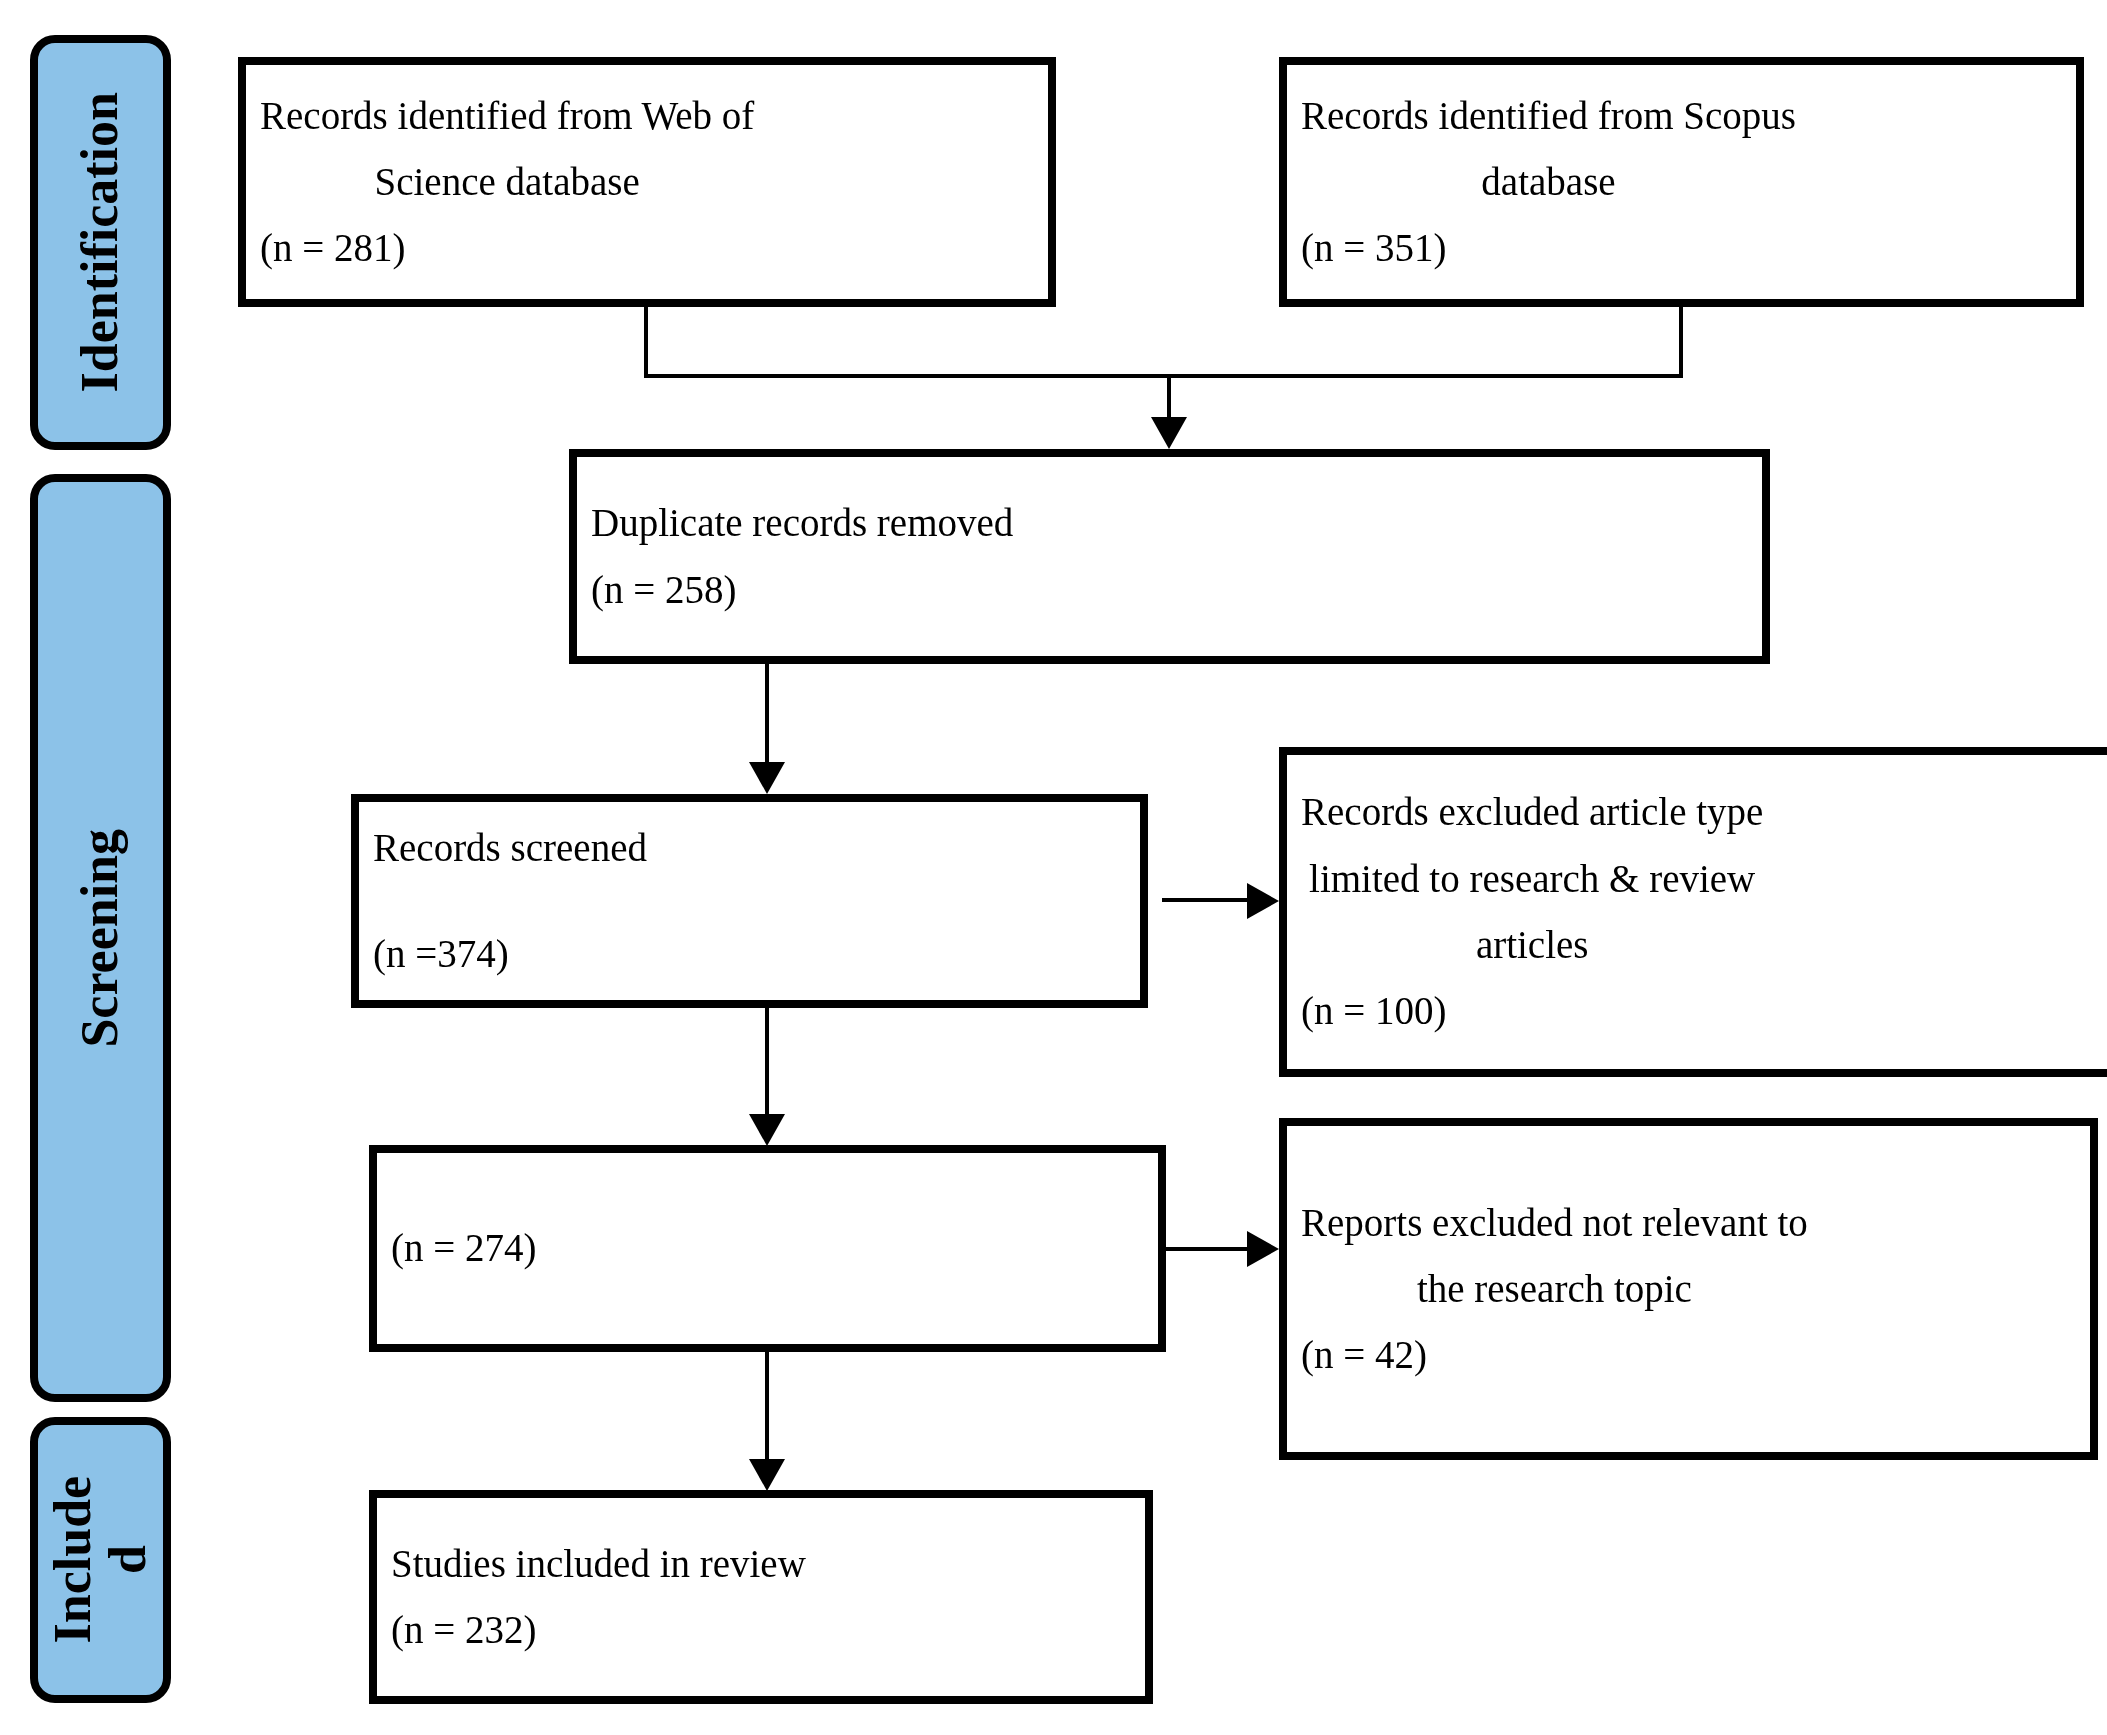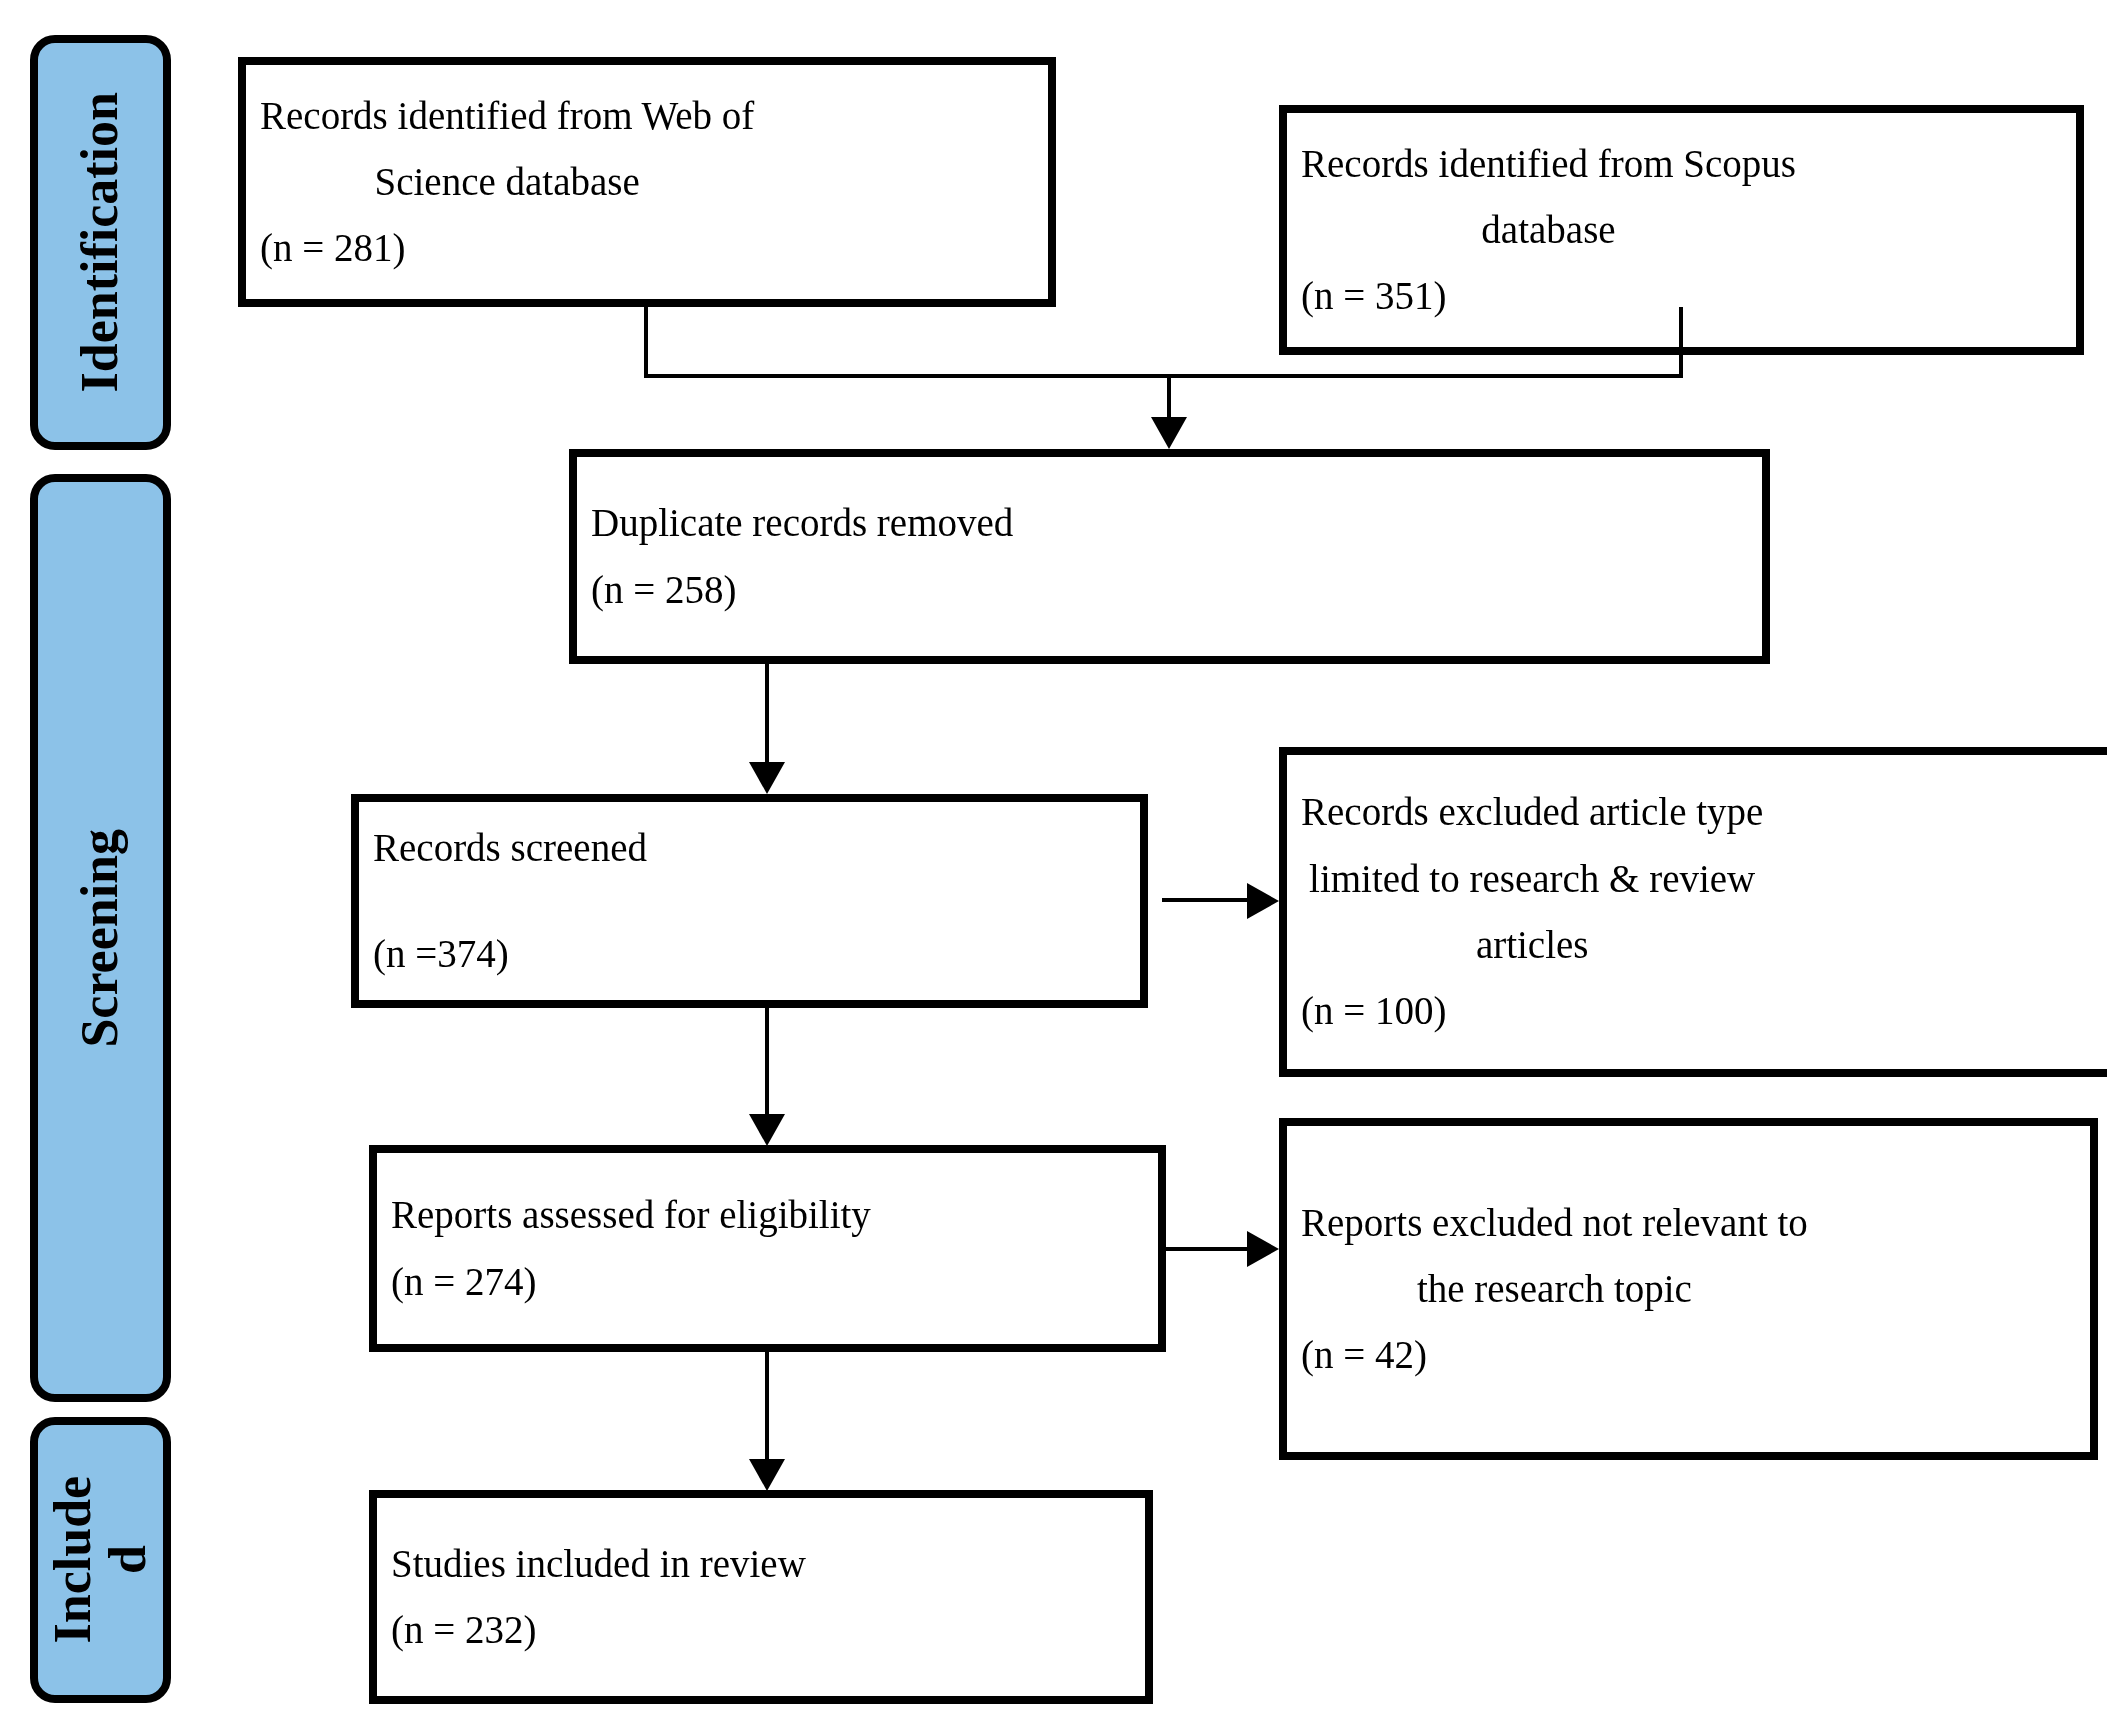--- a/index.html
+++ b/index.html
@@ -50,21 +50,21 @@
     flex-direction: column;
     align-items: flex-start;
     justify-content: center;
     text-align: center;
     font-size: 39px;
     line-height: 1.7;
     padding: 0 14px;
   }
   .node-label, .node-count { white-space: pre-line; }
   #box-wos        { left: 238px;  top: 57px;   width: 818px; height: 250px; }
-  #box-scopus     { left: 1279px; top: 57px;   width: 805px; height: 250px; margin-top: 48px; }
+  #box-scopus     { left: 1279px; top: 57px;   width: 805px; height: 250px; }
   #box-duplicates { left: 569px;  top: 449px;  width: 1201px; height: 215px; }
   #box-screened   { left: 351px;  top: 794px; width: 797px; height: 214px; gap: 40px; }
   #box-excluded1  { left: 1279px; top: 747px; width: 932px; height: 330px; }
   #box-assessed   { left: 369px;  top: 1145px; width: 797px; height: 207px; }
   #box-excluded2  { left: 1279px; top: 1118px; width: 819px; height: 342px; }
   #box-studies    { left: 369px;  top: 1490px; width: 784px; height: 214px; }
 
   
   .hline, .vline { position: absolute; background: var(--stroke); }
   #line-wos-down      { left: 644px;  top: 307px;  width: 4.1px;    height: 71px; }
@@ -134,21 +134,20 @@
     <div class="node-count">(n =374)</div>
   </div>
   <div class="node" id="box-excluded1">
     <div class="node-label">Records excluded article type
 limited to research &amp; review
 articles</div>
     <div class="node-count">(n = 100)</div>
   </div>
 
   <div class="node" id="box-assessed">
-    <div class="node-label">Reports assessed for eligibility</div>
     <div class="node-count">(n = 274)</div>
   </div>
   <div class="node" id="box-excluded2">
     <div class="node-label">Reports excluded not relevant to
 the research topic</div>
     <div class="node-count">(n = 42)</div>
   </div>
 
   <div class="node" id="box-studies">
     <div class="node-label">Studies included in review</div>

